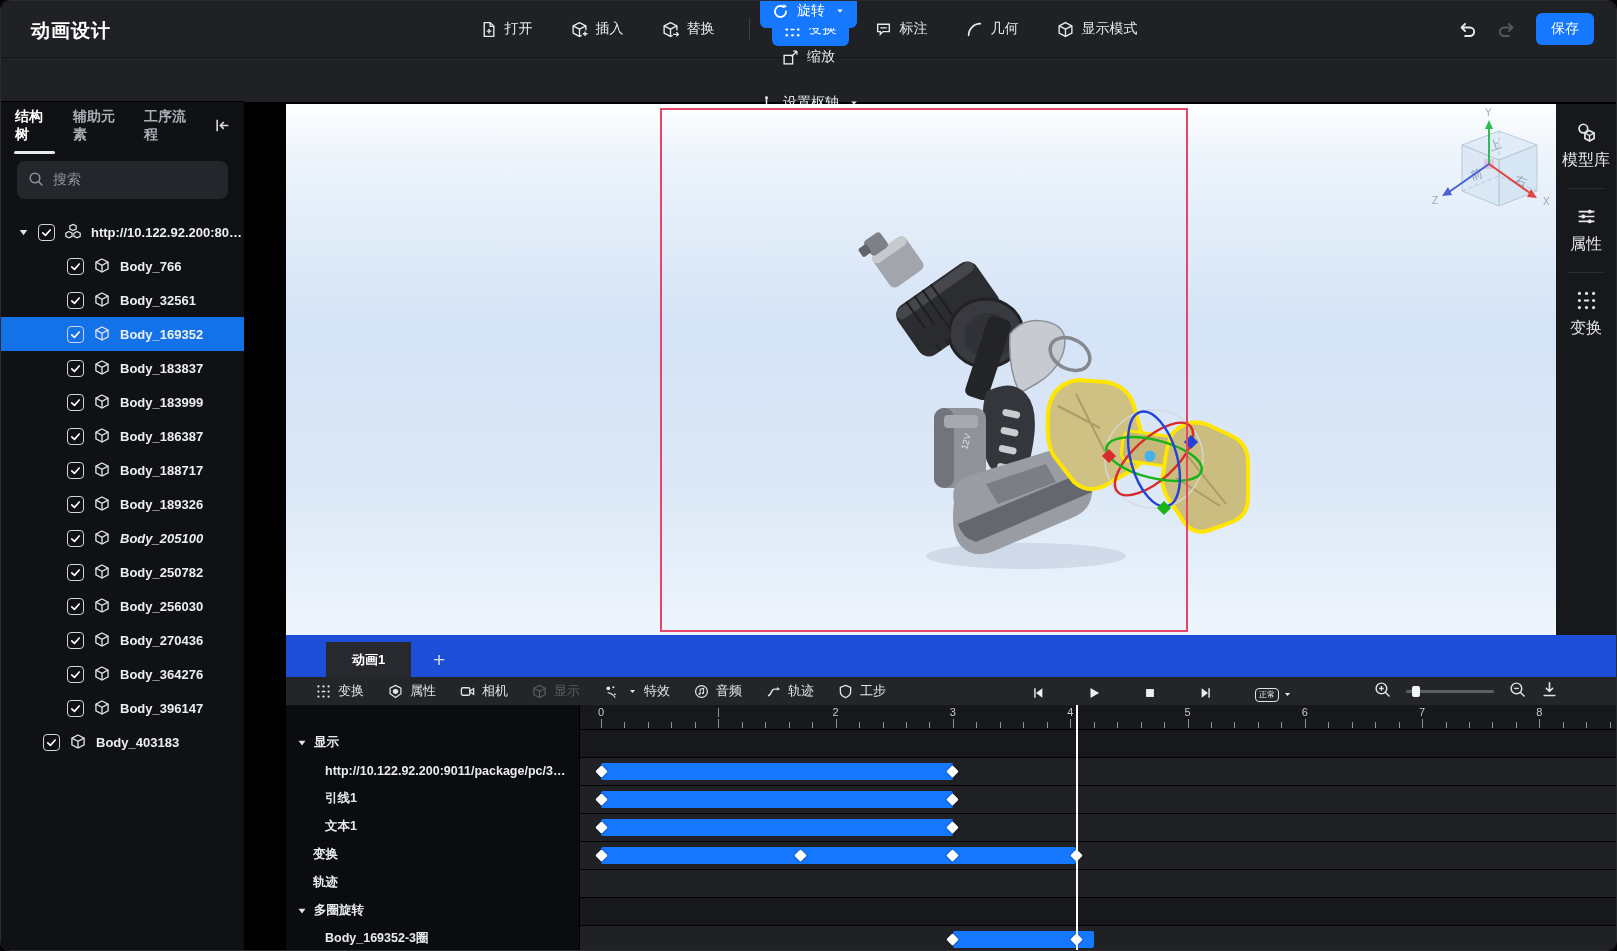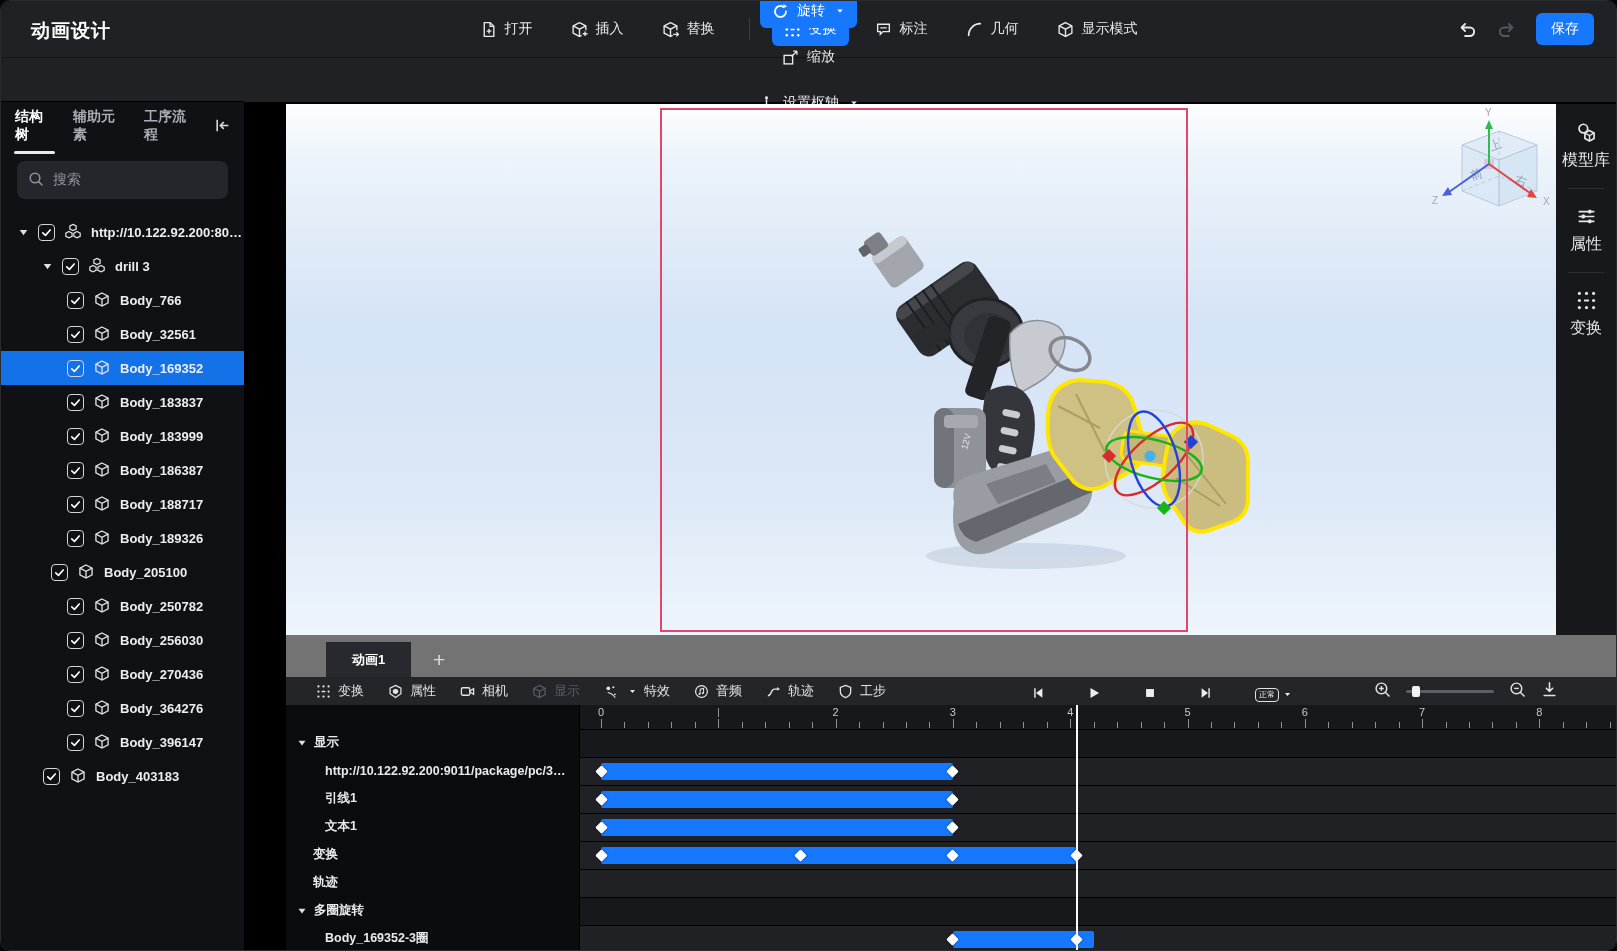--- a/index.html
+++ b/index.html
@@ -43,21 +43,21 @@
     background:linear-gradient(180deg,#fdfeff 0%,#edf4fb 10%,#d4e3f6 42%,#dce8f7 72%,#eef5fc 100%);}
   .viewport svg.scene{position:absolute;left:0;top:0;}
 
   
   .rail{position:absolute;right:0;top:103px;width:60px;height:531px;background:#17181c;display:flex;flex-direction:column;align-items:center;padding-top:12px;box-sizing:border-box;}
   .rail-item{display:flex;flex-direction:column;align-items:center;gap:7px;color:#e3e5e9;font-size:16px;padding:6px 0;cursor:pointer;}
   .rail-sep{width:36px;height:1px;background:#2c2e33;margin:11px 0;}
 
   
   .timeline{position:absolute;left:285px;right:0;top:634px;bottom:0;background:#0d0e10;}
-  .tl-tabs{height:42px;display:flex;align-items:flex-end;background:#737373;}
+  .tl-tabs{height:42px;display:flex;align-items:flex-end;background:#1d4ed8;}
   .tl-tab{width:85px;height:35px;background:#27292e;color:#fff;font-size:13px;font-weight:600;display:flex;align-items:center;justify-content:center;margin-left:40px;cursor:pointer;}
   .tl-add{color:#d8dadd;font-size:21px;margin-left:22px;align-self:center;margin-top:8px;cursor:pointer;font-weight:400;}
   .tl-toolbar{height:28px;background:#232529;position:relative;color:#e2e4e8;font-size:13px;}
   .tl-tools{position:absolute;left:30px;top:0;height:28px;display:flex;align-items:center;gap:24px;}
   .tl-tool{display:flex;align-items:center;gap:7px;cursor:pointer;white-space:nowrap;}
   .tl-tool.disabled{color:#595d64;}
   .tl-play{position:absolute;left:745px;top:0;height:35px;display:flex;align-items:center;gap:42px;color:#eceef0;}
   .speed-box{display:flex;align-items:center;gap:4px;cursor:pointer;}
   .speed-chip{border:1.5px solid #dfe1e5;border-radius:4px;font-size:8px;padding:2px 3px;line-height:1;color:#eceef0;}
   .tl-zoom{position:absolute;right:58px;top:0;height:28px;display:flex;align-items:center;gap:15px;color:#dfe1e5;}
@@ -269,42 +269,20 @@
             <svg width="18" height="18" viewBox="0 0 16 16">
               <g fill="none" stroke="currentColor" stroke-width="1.1">
                 <path d="M8 1.2 10.8 2.6v2.8L8 6.8 5.2 5.4V2.6z"></path>
                 <path d="M4.4 7.6 7.2 9v2.8L4.4 13.2 1.6 11.8V9z"></path>
                 <path d="M11.6 7.6 14.4 9v2.8l-2.8 1.4L8.8 11.8V9z"></path>
               </g>
             </svg>
           </span>
           <span class="titem-label">http://10.122.92.200:8088/pack…</span>
         </div>
-        <div class="tree-item" style="padding-left: 40px;">
-          <span class="tw">
-            <svg width="11" height="11" viewBox="0 0 16 16">
-              <path d="M2.5 4.5h11L8 12z" fill="currentColor"></path>
-            </svg>
-          </span>
-          <span class="chk">
-            <svg width="13" height="13" viewBox="0 0 16 16">
-              <path d="M3.4 8.4 6.7 11.5 12.6 4.9" fill="none" stroke="#fff" stroke-width="2" stroke-linecap="round" stroke-linejoin="round"></path>
-            </svg>
-          </span>
-          <span class="tw" style="width:18px;height:18px">
-            <svg width="18" height="18" viewBox="0 0 16 16">
-              <g fill="none" stroke="currentColor" stroke-width="1.1">
-                <path d="M8 1.2 10.8 2.6v2.8L8 6.8 5.2 5.4V2.6z"></path>
-                <path d="M4.4 7.6 7.2 9v2.8L4.4 13.2 1.6 11.8V9z"></path>
-                <path d="M11.6 7.6 14.4 9v2.8l-2.8 1.4L8.8 11.8V9z"></path>
-              </g>
-            </svg>
-          </span>
-          <span class="titem-label">drill 3</span>
-        </div>
         <div class="tree-item" style="padding-left: 66px;">
           <span class="chk">
             <svg width="13" height="13" viewBox="0 0 16 16">
               <path d="M3.4 8.4 6.7 11.5 12.6 4.9" fill="none" stroke="#fff" stroke-width="2" stroke-linecap="round" stroke-linejoin="round"></path>
             </svg>
           </span>
           <span class="tw" style="width:18px;height:18px">
             <svg width="18" height="18" viewBox="0 0 16 16">
               <path d="M8 1.8 13.4 4.6v6L8 13.4 2.6 10.6v-6z" fill="none" stroke="currentColor" stroke-width="1.2"></path>
               <path d="M2.6 4.6 8 7.4l5.4-2.8M8 7.4v6" fill="none" stroke="currentColor" stroke-width="1.2"></path>
@@ -403,21 +381,21 @@
             </svg>
           </span>
           <span class="tw" style="width:18px;height:18px">
             <svg width="18" height="18" viewBox="0 0 16 16">
               <path d="M8 1.8 13.4 4.6v6L8 13.4 2.6 10.6v-6z" fill="none" stroke="currentColor" stroke-width="1.2"></path>
               <path d="M2.6 4.6 8 7.4l5.4-2.8M8 7.4v6" fill="none" stroke="currentColor" stroke-width="1.2"></path>
             </svg>
           </span>
           <span class="titem-label">Body_189326</span>
         </div>
-        <div class="tree-item" style="padding-left: 50px;">
+        <div class="tree-item" style="padding-left: 66px; font-style: italic;">
           <span class="chk">
             <svg width="13" height="13" viewBox="0 0 16 16">
               <path d="M3.4 8.4 6.7 11.5 12.6 4.9" fill="none" stroke="#fff" stroke-width="2" stroke-linecap="round" stroke-linejoin="round"></path>
             </svg>
           </span>
           <span class="tw" style="width:18px;height:18px">
             <svg width="18" height="18" viewBox="0 0 16 16">
               <path d="M8 1.8 13.4 4.6v6L8 13.4 2.6 10.6v-6z" fill="none" stroke="currentColor" stroke-width="1.2"></path>
               <path d="M2.6 4.6 8 7.4l5.4-2.8M8 7.4v6" fill="none" stroke="currentColor" stroke-width="1.2"></path>
             </svg>

